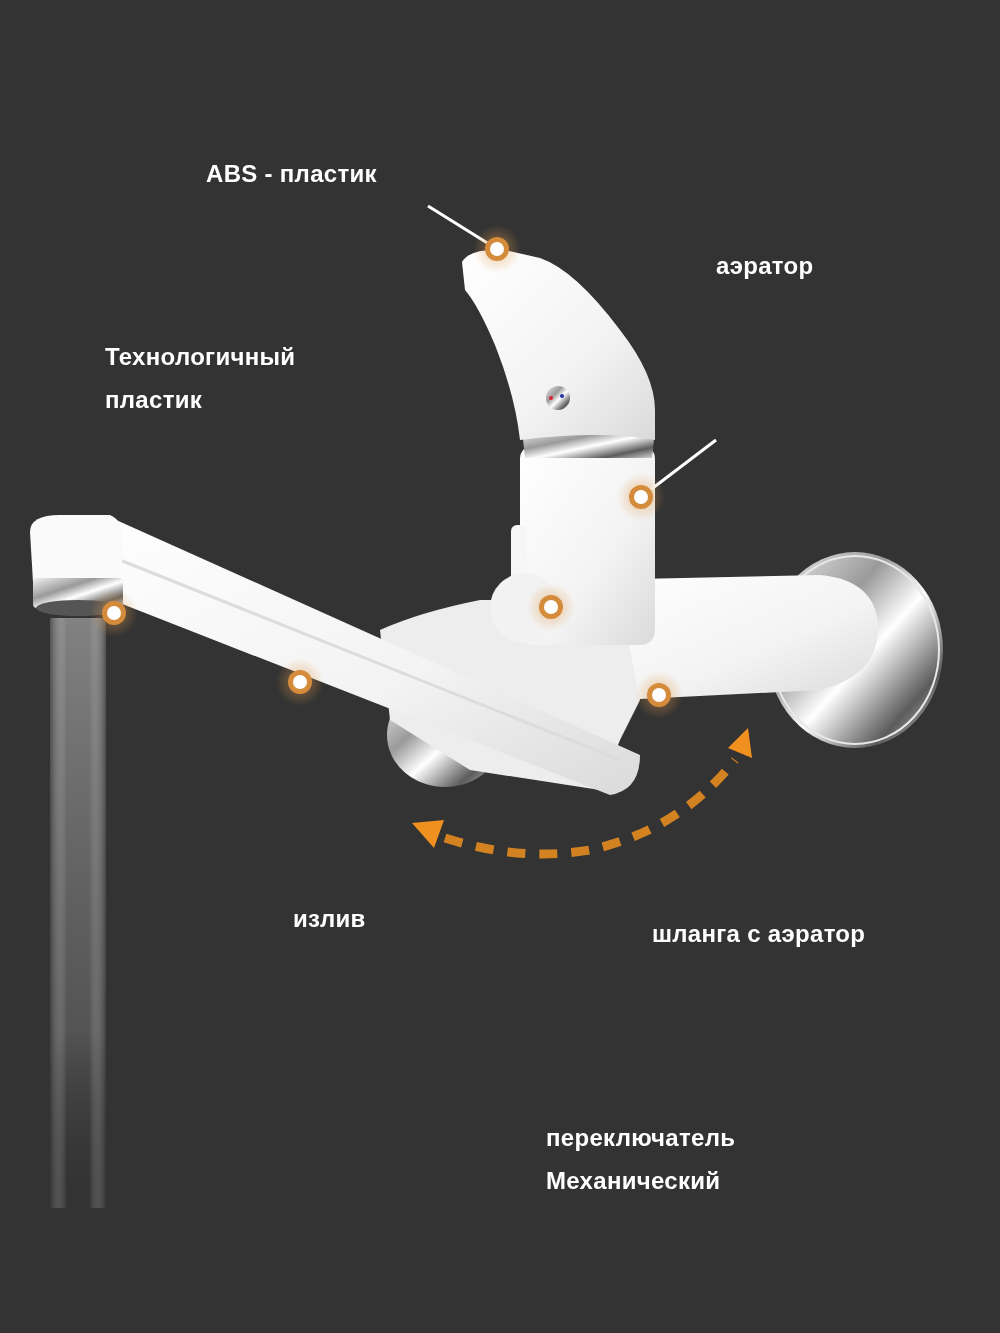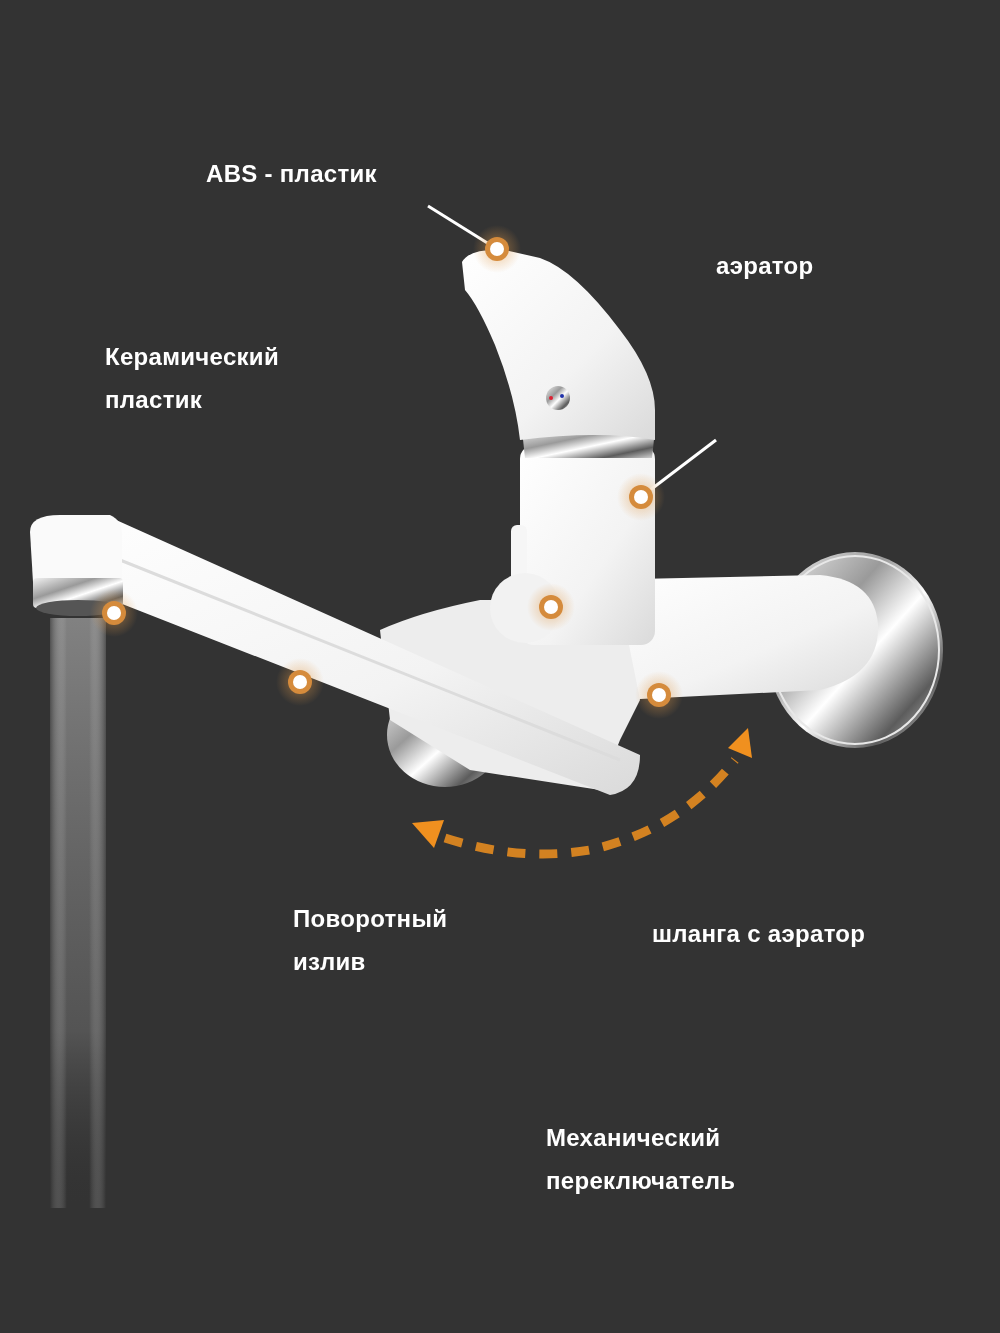--- a/index.html
+++ b/index.html
@@ -141,26 +141,25 @@
   </g>
 </svg>
 
 <div class="label" style="left:206px; top:152px;">
   <span>ABS - пластик</span>
 </div>
 <div class="label" style="left:716px; top:244px;">
   <span>аэратор</span>
 </div>
 <div class="label" style="left:105px; top:335px;">
-  <span>Керамический</span>
+  <span>Технологичный</span>
   <span>пластик</span>
 </div>
 <div class="label" style="left:293px; top:897px;">
-  <span>Поворотный</span>
   <span>излив</span>
 </div>
 <div class="label" style="left:652px; top:912px;">
   <span>шланга с аэратор</span>
 </div>
 <div class="label" style="left:546px; top:1116px;">
+  <span>переключатель</span>
   <span>Механический</span>
-  <span>переключатель</span>
 </div>
 
 </body></html>

